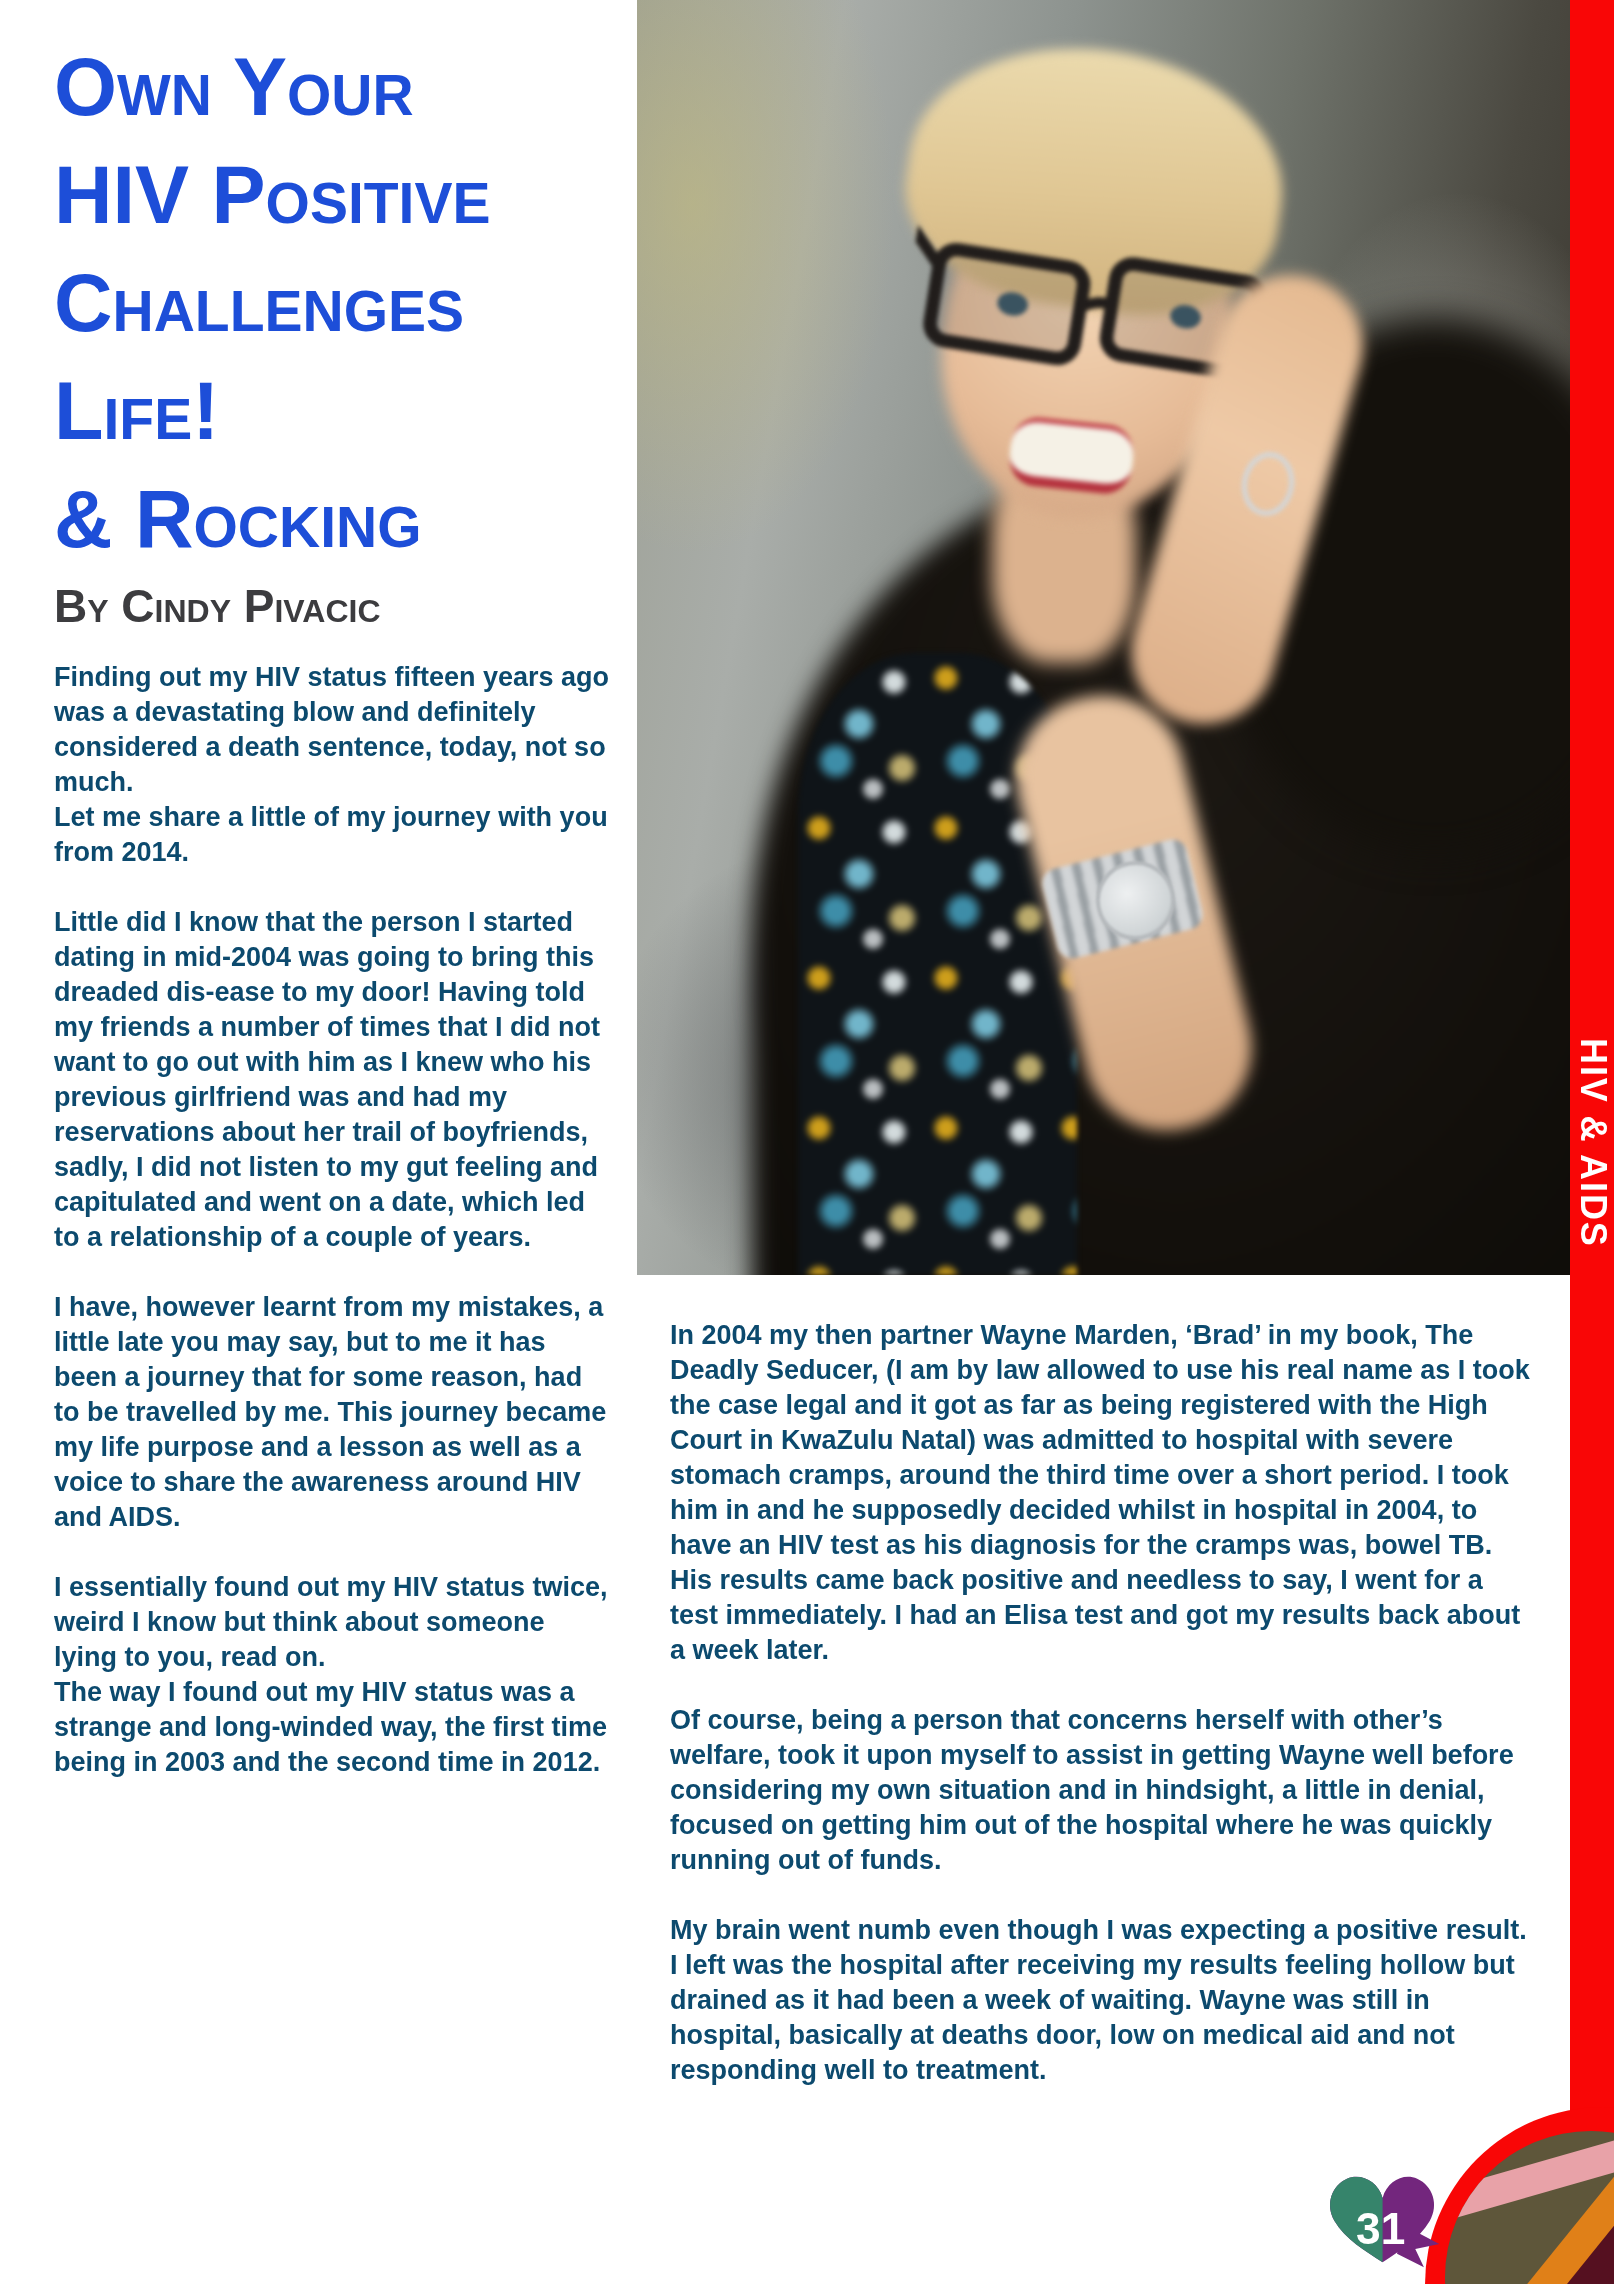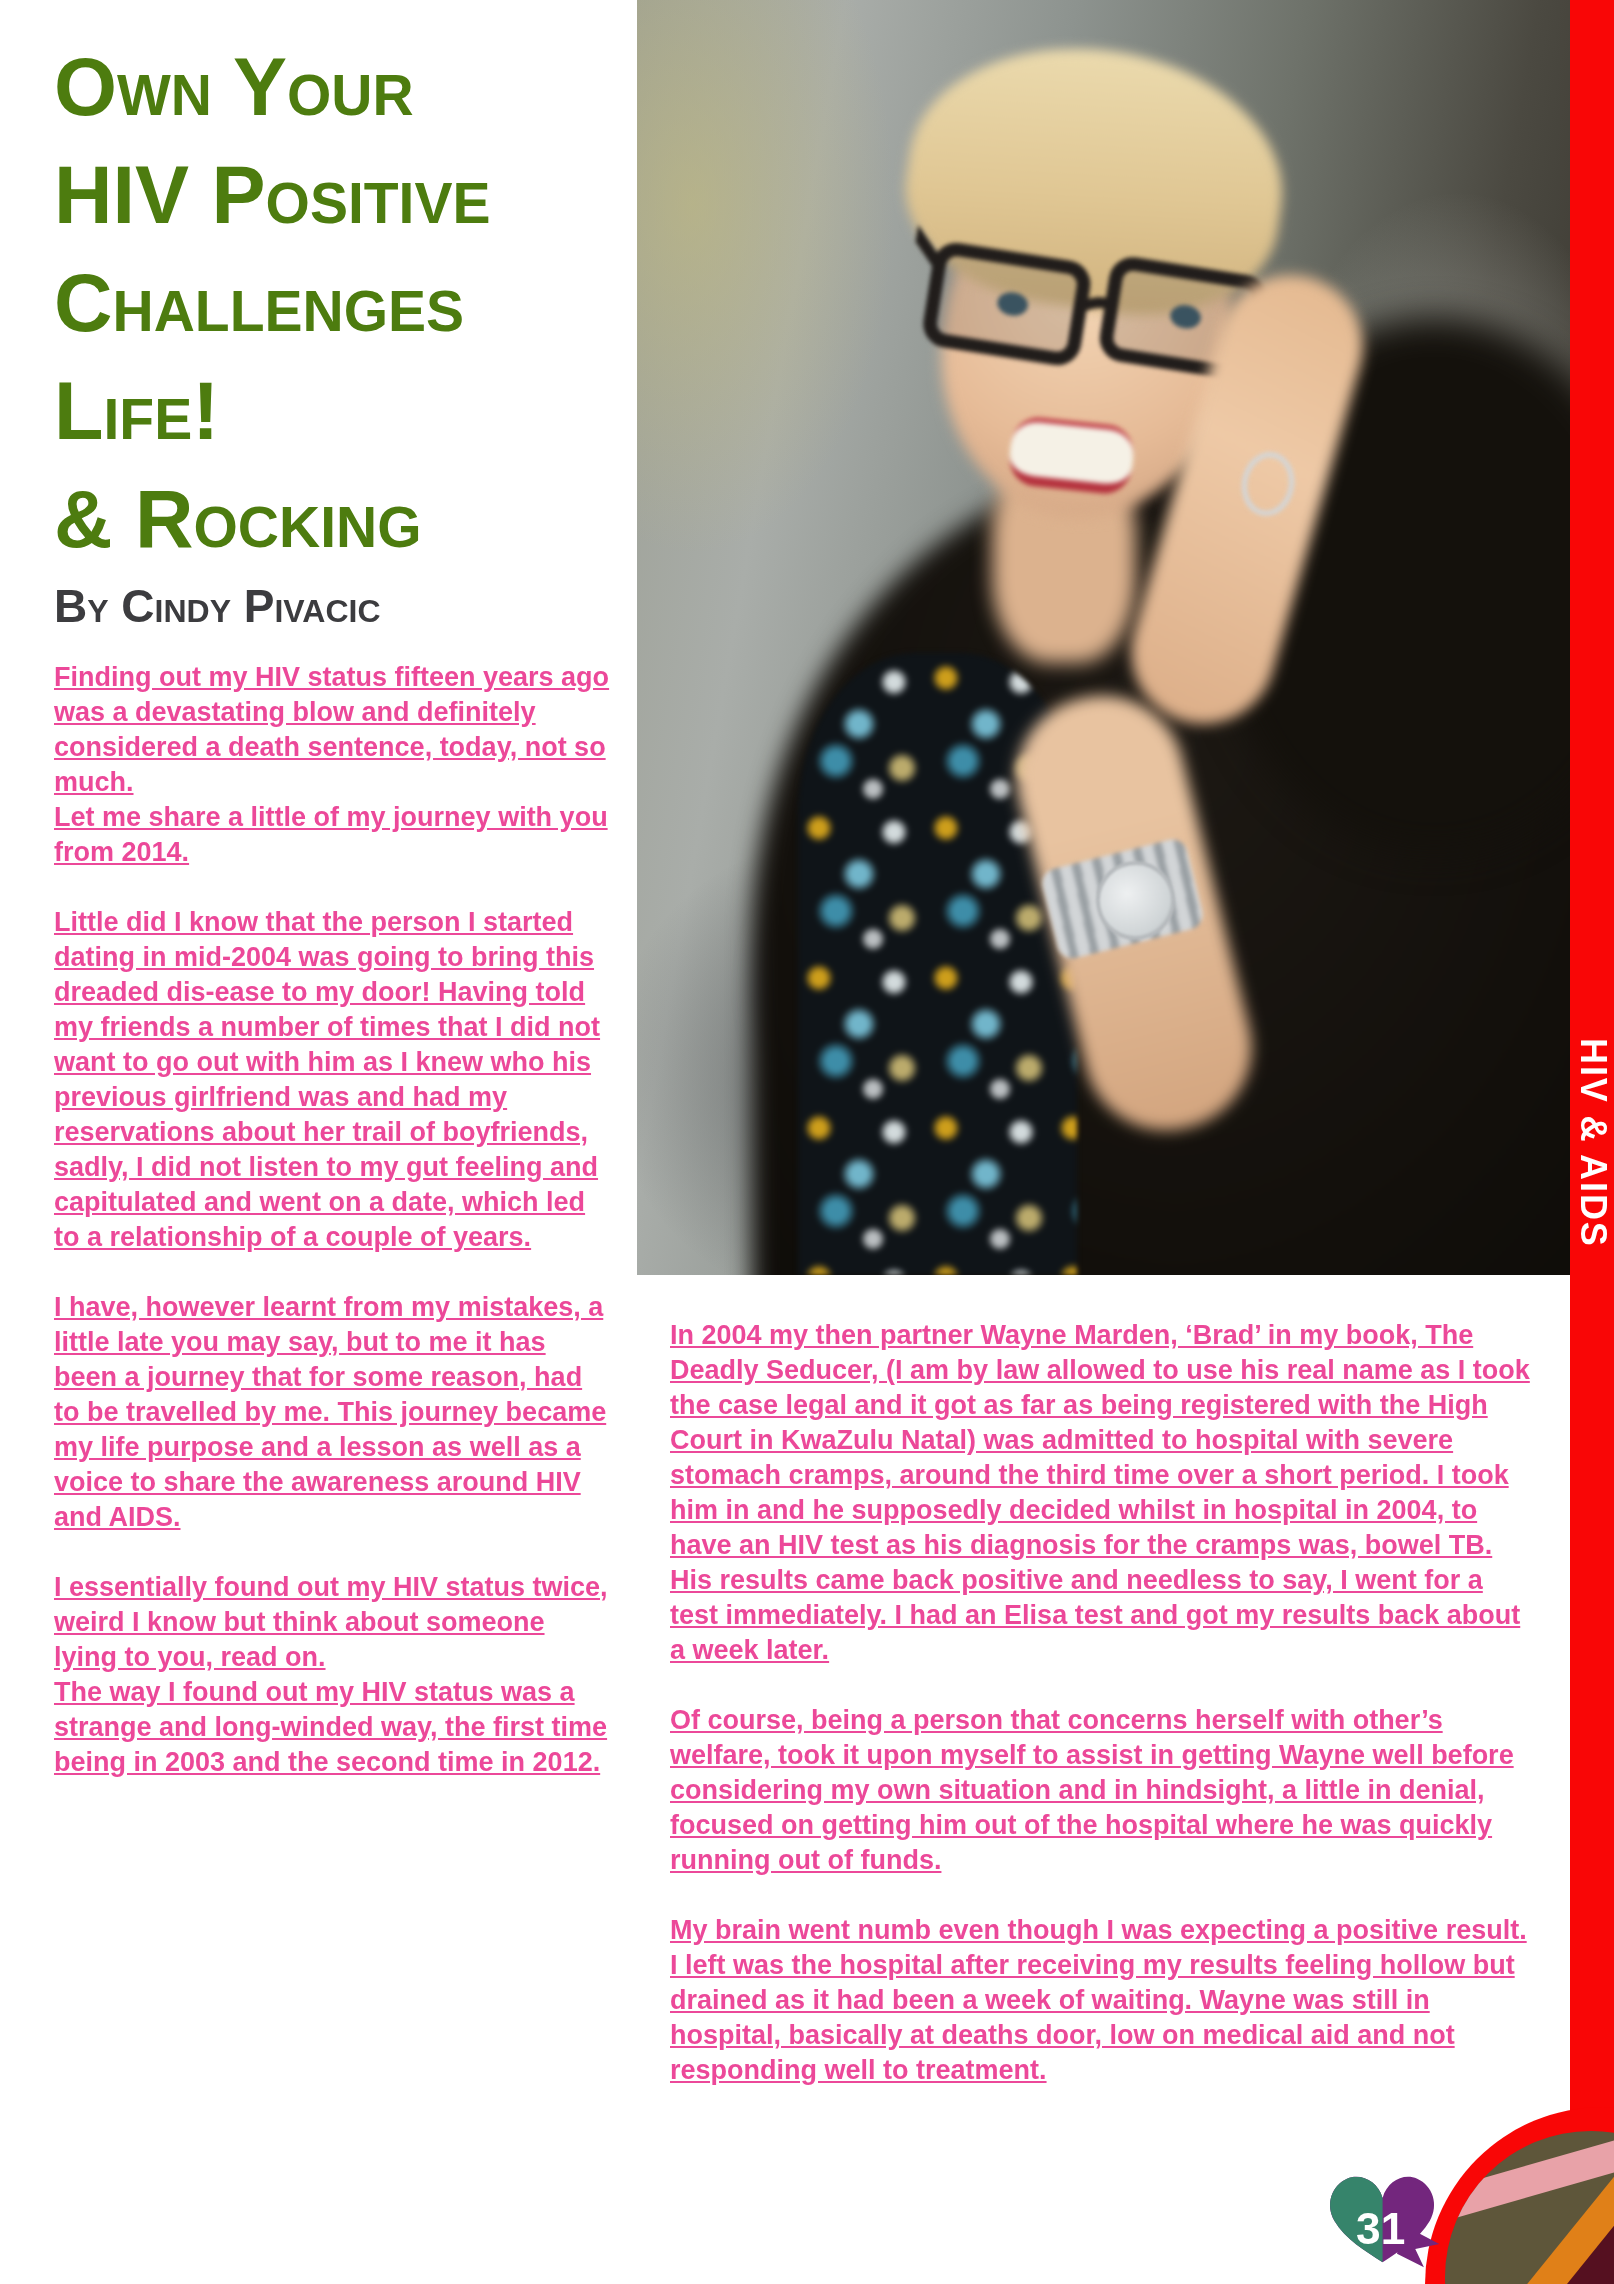--- a/index.html
+++ b/index.html
@@ -3,31 +3,31 @@
 <meta charset="utf-8">
 <style>
   html,body{margin:0;padding:0;background:#ffffff;}
   .page{
     position:relative;width:1615px;height:2285px;background:#ffffff;
     overflow:hidden;font-family:"Liberation Sans",sans-serif;
   }
   
   .left-col{position:absolute;left:54px;top:33px;width:557px;}
   .title{
-    margin:0;color:#4d7c0f;font-variant:small-caps;font-weight:700;
+    margin:0;color:#1d4ed8;font-variant:small-caps;font-weight:700;
     font-size:81px;line-height:108px;letter-spacing:0;
   }
   .title span{display:block;}
   .byline{
     margin-top:9.6px;color:#3c3c3f;font-variant:small-caps;
     font-weight:700;font-size:46px;line-height:46px;
   }
   .bodytext p{
-    margin:0 0 35px 0;color:#ec4899;font-weight:700;
-    font-size:27px;line-height:35px;white-space:pre-line;text-decoration:underline;
+    margin:0 0 35px 0;color:#0c4a6e;font-weight:700;
+    font-size:27px;line-height:35px;white-space:pre-line;
   }
   .left-col .bodytext{margin-top:31px;}
   
   .right-col{position:absolute;left:670px;top:1318px;width:867px;}
   
   .photo{
     position:absolute;left:637px;top:0;width:933px;height:1275px;margin:0;
     overflow:hidden;
     background:
       radial-gradient(ellipse 288px 500px at 6% 16%, rgba(198,189,122,.55), transparent 70%),

